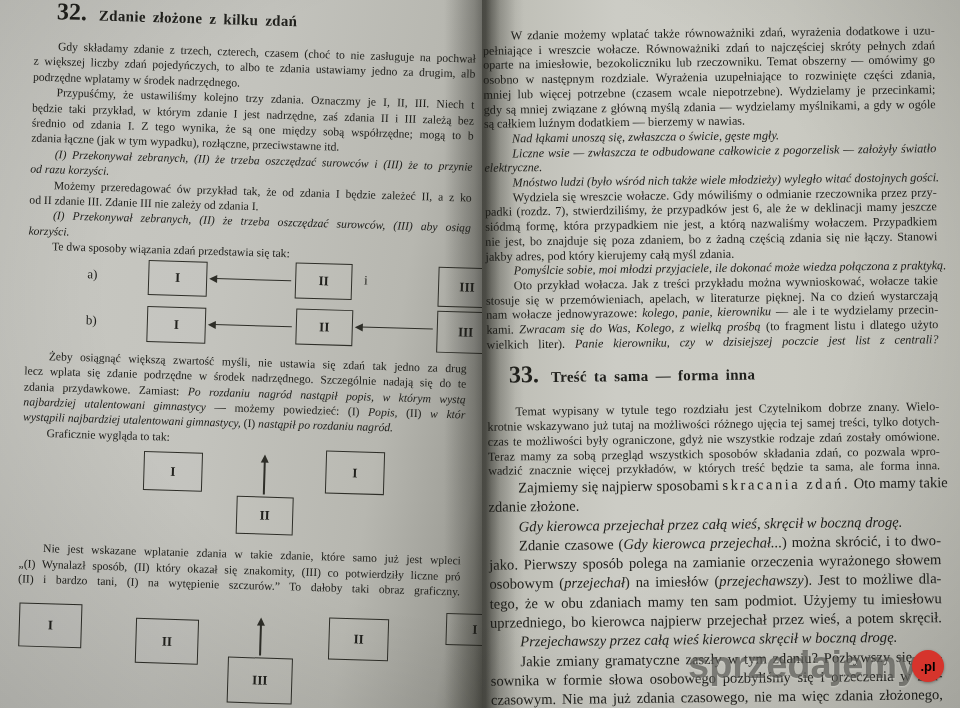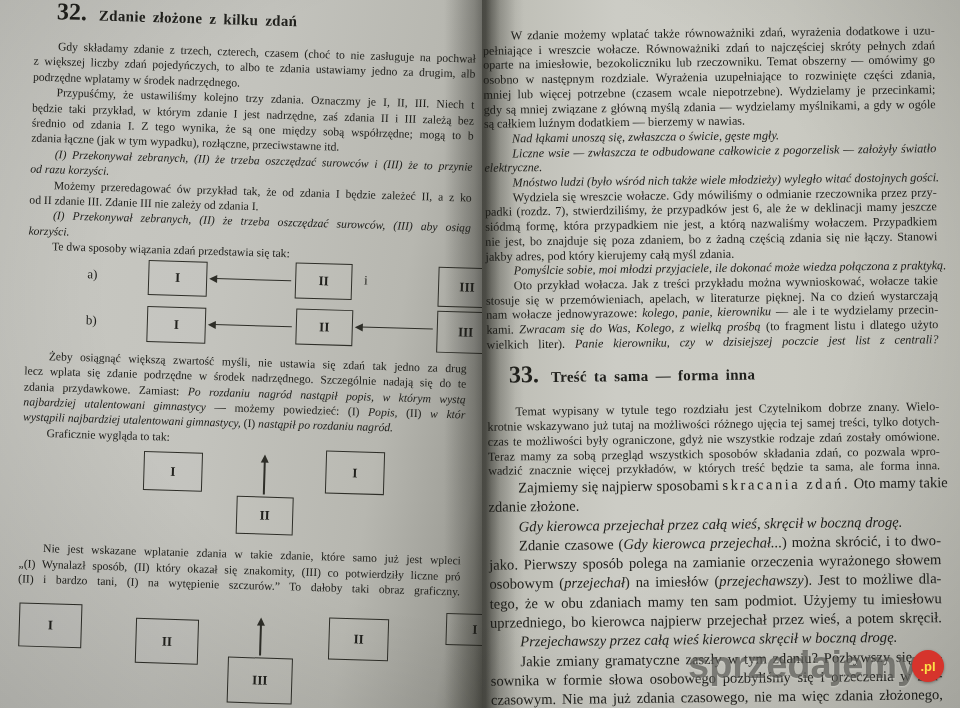--- a/index.html
+++ b/index.html
@@ -38,21 +38,21 @@
   .dbox{position:absolute;border:1.5px solid #2e2e28;display:flex;align-items:center;justify-content:center;
         font-size:13px;font-weight:bold;background:rgba(255,255,255,0.03);}
   .dlabel{position:absolute;font-size:13px;}
   .aline{position:absolute;background:#2e2e28;}
   .ahead{position:absolute;width:0;height:0;border-style:solid;}
 
   .watermark{position:absolute;left:688px;top:644px;z-index:10;width:260px;height:44px;}
   .wm-text{font-family:"Liberation Sans","DejaVu Sans",sans-serif;font-weight:bold;font-size:38px;
            color:rgba(42,42,38,0.52);text-shadow:0 1px 2px rgba(235,235,228,0.45);letter-spacing:0;}
   .wm-badge{position:absolute;left:224px;top:6px;width:32px;height:32px;border-radius:50%;
-            background:#d6342c;color:#fde047;display:flex;align-items:center;justify-content:center;
+            background:#d6342c;color:#000000;display:flex;align-items:center;justify-content:center;
             font:bold 13px "Liberation Sans","DejaVu Sans",sans-serif;box-shadow:0 1px 3px rgba(0,0,0,0.35);}
 </style>
 </head>
 <body>
 
 <div class="photo">
   <div class="page left-page">
     <div class="page-content lp-content" id="lp">
         <div class="heading">
           <span class="hnum">32.</span>

